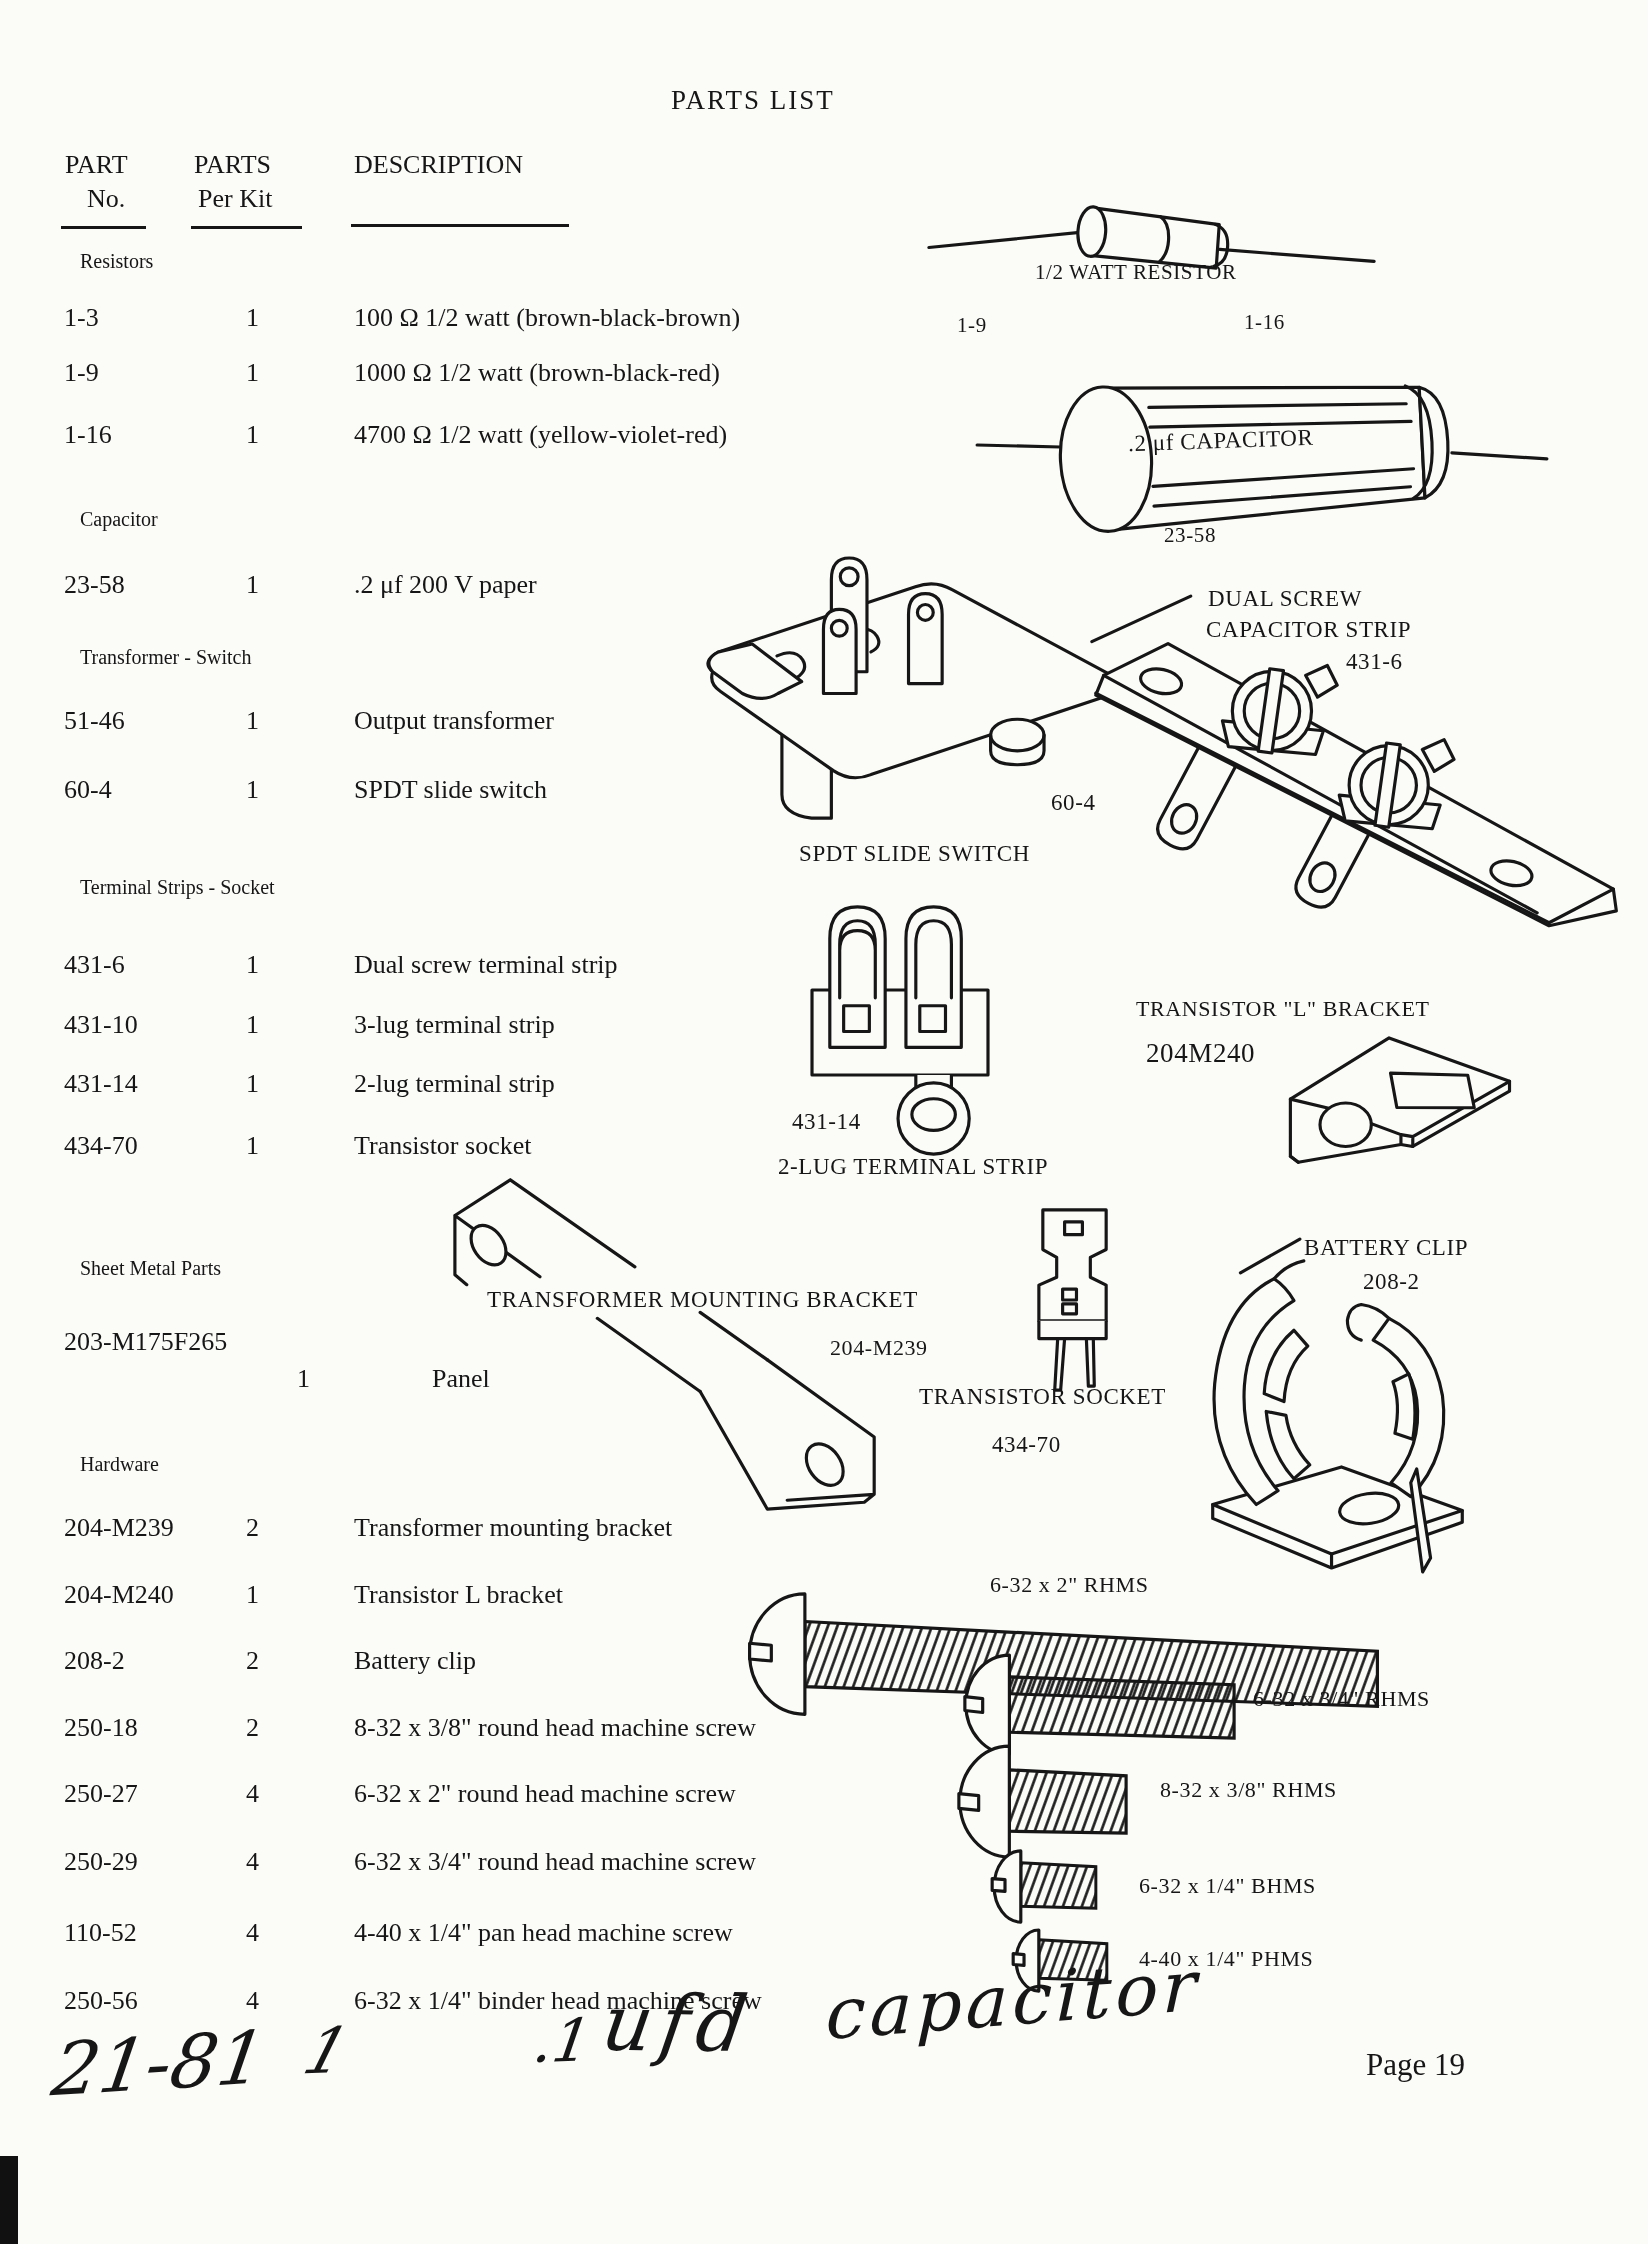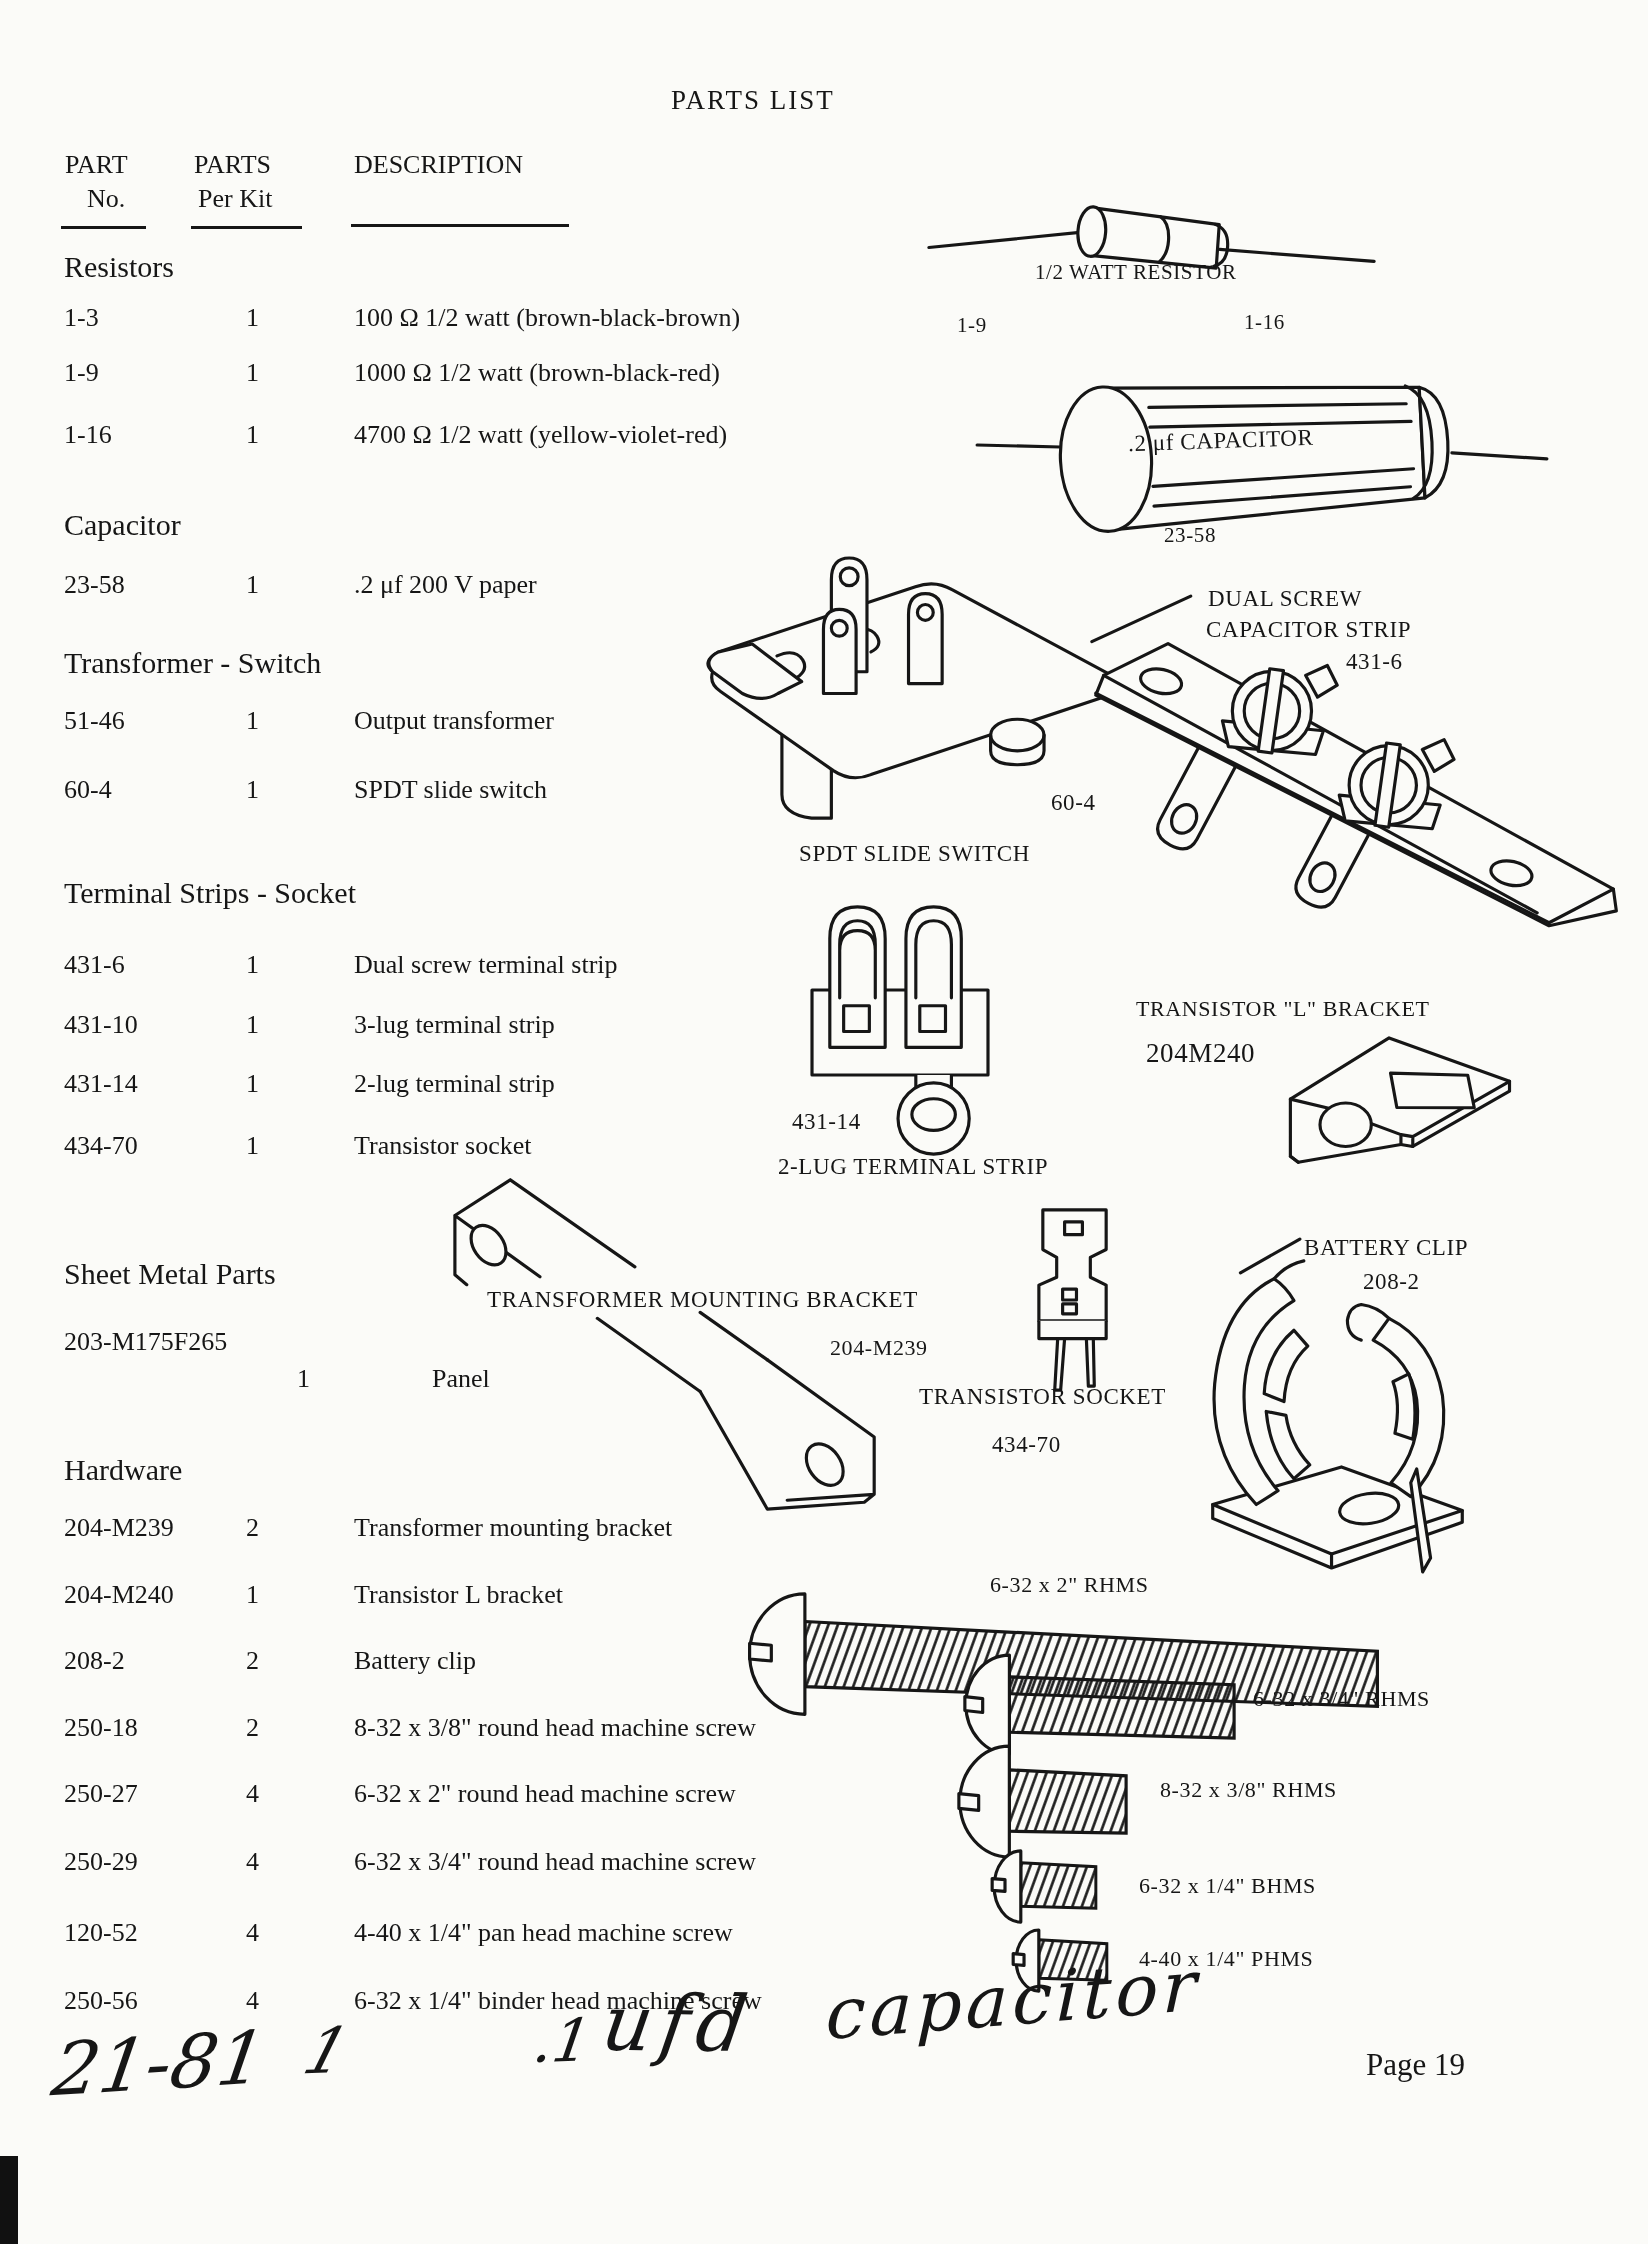--- a/index.html
+++ b/index.html
@@ -2,21 +2,21 @@
 <html><head>
 <meta charset="utf-8">
 <style>
   html,body{margin:0;padding:0;background:#888;}
   #page{position:relative;width:1648px;height:2244px;background:#fbfbf8;overflow:hidden;
         font-family:"Liberation Serif","DejaVu Serif",serif;color:#161616;}
   .t{position:absolute;white-space:nowrap;}
   #title{font-size:27px;letter-spacing:2px;}
   .colhead{font-size:26px;}
   .rule{position:absolute;height:3px;background:#161616;}
-  .sect{position:absolute;left:64px;font-size:30px;white-space:nowrap;}
+  .sect{position:absolute;left:80px;font-size:20px;white-space:nowrap;}
   .row{position:absolute;left:0;top:0;width:100%;height:34px;font-size:26px;}
   .c-no{position:absolute;left:64px;white-space:nowrap;}
   .c-qty{position:absolute;left:246px;white-space:nowrap;}
   .c-desc{position:absolute;left:354px;white-space:nowrap;}
   .flabel{position:absolute;font-size:21px;letter-spacing:0.6px;white-space:nowrap;}
   .fig{position:absolute;}
   svg{overflow:visible;}
   .ln{stroke:#161616;stroke-width:3.2;fill:none;stroke-linecap:round;stroke-linejoin:round;}
   .wh{stroke:#161616;stroke-width:3.2;fill:#fbfbf8;stroke-linejoin:round;}
   #handwriting{position:absolute;left:48px;top:2000px;width:1049px;height:129px;
@@ -138,21 +138,21 @@
     <span class="c-no">250-27</span>
     <span class="c-qty">4</span>
     <span class="c-desc">6-32 x 2" round head machine screw</span>
   </div>
   <div class="row" style="top:1847px">
     <span class="c-no">250-29</span>
     <span class="c-qty">4</span>
     <span class="c-desc">6-32 x 3/4" round head machine screw</span>
   </div>
   <div class="row" style="top:1918px">
-    <span class="c-no">120-52</span>
+    <span class="c-no">110-52</span>
     <span class="c-qty">4</span>
     <span class="c-desc">4-40 x 1/4" pan head machine screw</span>
   </div>
   <div class="row" style="top:1986px">
     <span class="c-no">250-56</span>
     <span class="c-qty">4</span>
     <span class="c-desc">6-32 x 1/4" binder head machine screw</span>
   </div>
 
   <svg width="0" height="0" style="position:absolute">

